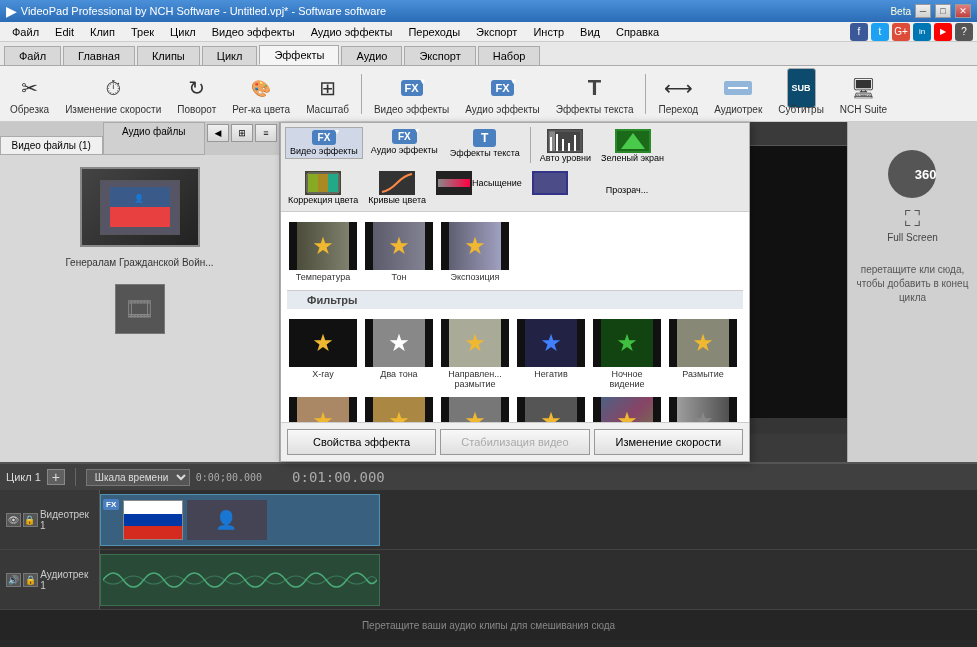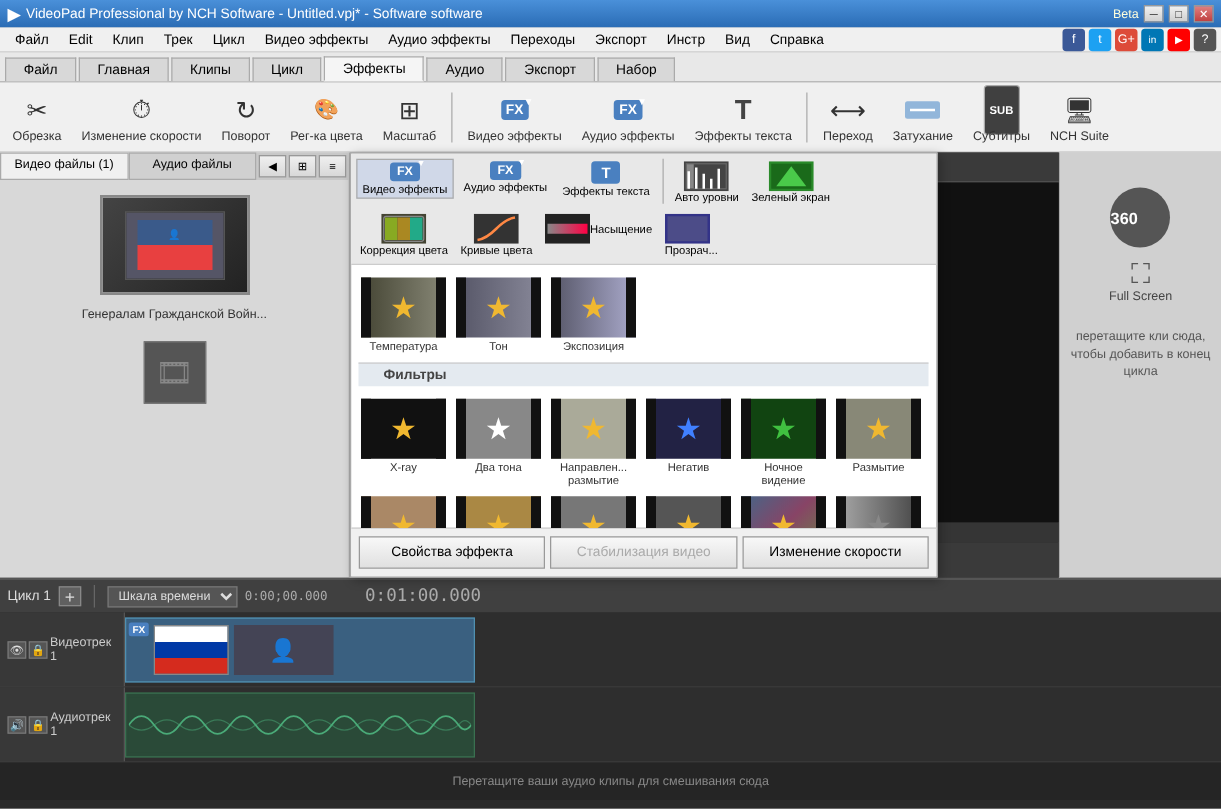--- a/index.html
+++ b/index.html
@@ -146,39 +146,39 @@
     <div class="toolbar-icon" style="font-size:20px;">⟷</div>
     <span>Переход</span>
   </div>
   <div class="toolbar-btn">
     <div class="toolbar-icon">
       <svg width="28" height="22" viewBox="0 0 28 22">
           <rect x="0" y="4" width="28" height="14" rx="2" fill="#6a9cd0" opacity="0.7"></rect>
           <line x1="4" y1="11" x2="24" y2="11" stroke="white" stroke-width="2"></line>
         </svg>
     </div>
-    <span>Затухание</span>
+    <span>Аудиотрек</span>
   </div>
   <div class="toolbar-btn">
     <div class="toolbar-icon">
-      <div style="background:#404040;color:white;font-size:9px;font-weight:bold;padding:14px 4px;border-radius:3px;border:1px solid #aaa;">SUB</div>
+      <div style="background:#0c4a6e;color:white;font-size:9px;font-weight:bold;padding:14px 4px;border-radius:3px;border:1px solid #aaa;">SUB</div>
     </div>
     <span>Субтитры</span>
   </div>
   <div class="toolbar-btn">
     <div class="toolbar-icon" style="font-size:20px;">🖥</div>
     <span>NCH Suite</span>
   </div>
 </div>
 
 <div style="display:flex;height:340px;position:relative;">
 
   <div class="left-panel">
     <div class="panel-tabs">
-      <div class="panel-tab active" style="font-size:10px;">
+      <div class="panel-tab active" style="font-size:10px;margin-top:14px;">
         <span>Видео файлы (1)</span>
       </div>
       <div class="panel-tab">
         <span>Аудио файлы</span>
       </div>
       <div style="display:flex;gap:2px;padding:2px;margin-left:auto;">
         <div class="panel-btn">◀</div>
         <div class="panel-btn">⊞</div>
         <div class="panel-btn">≡</div>
       </div>
@@ -225,21 +225,21 @@
     <div style="background:#3a3a3a;height:28px;display:flex;align-items:center;padding:0 8px;gap:6px;">
       <span style="color:#ddd;font-size:14px;cursor:pointer;">⏮</span>
       <span style="color:#ddd;font-size:14px;cursor:pointer;">⏭</span>
       <span style="color:#ddd;font-size:14px;cursor:pointer;">◀</span>
       <span style="color:#8bc;font-size:11px;font-family:monospace;">0:00:00.000</span>
     </div>
   </div>
 
   <div style="width:130px;background:#d0d0d0;border-left:1px solid #aaa;display:flex;flex-direction:column;align-items:center;justify-content:flex-start;padding:8px 4px;">
     <div style="display:flex;flex-direction:column;align-items:center;gap:8px;margin-top:20px;">
-      <div style="background:#555;border-radius:50%;width:48px;height:48px;display:flex;align-items:center;justify-content:flex-start;color:white;font-size:13px;font-weight:bold;cursor:pointer;">
+      <div style="background:#555;border-radius:50%;width:48px;height:48px;display:flex;align-items:center;justify-content:flex-end;color:white;font-size:13px;font-weight:bold;cursor:pointer;">
         <span>360</span>
       </div>
       <div style="display:flex;flex-direction:column;align-items:center;cursor:pointer;">
         <div style="font-size:22px;color:#555;">⛶</div>
         <span style="font-size:10px;color:#444;">Full Screen</span>
       </div>
     </div>
     <div style="margin-top:20px;color:#555;font-size:10px;text-align:center;line-height:1.4;">перетащите кли сюда, чтобы добавить в конец цикла</div>
   </div>
 
@@ -304,21 +304,21 @@
                 <linearGradient id="sg" x1="0" y1="0" x2="1" y2="0">
                   <stop offset="0%" stop-color="#888"></stop>
                   <stop offset="100%" stop-color="#f04"></stop>
                 </linearGradient>
               </defs>
               <rect width="36" height="24" fill="#222"></rect>
               <rect x="2" y="8" width="32" height="8" fill="url(#sg)"></rect>
             </svg>
           <span style="font-size:9px;">Насыщение</span>
         </div>
-        <div style="display:flex;flex-direction:column;align-items:flex-start;cursor:pointer;padding:2px 3px;">
+        <div style="display:flex;flex-direction:row;align-items:flex-end;cursor:pointer;padding:2px 3px;gap:38px;">
           <svg width="36" height="24" viewBox="0 0 36 24">
               <rect width="36" height="24" fill="#338"></rect>
               <rect x="2" y="2" width="32" height="20" fill="#668" opacity="0.5"></rect>
             </svg>
           <span style="font-size:9px;">Прозрач...</span>
         </div>
       </div>
     </div>
 
     <div style="flex:1;overflow-y:auto;padding:4px 6px;">

